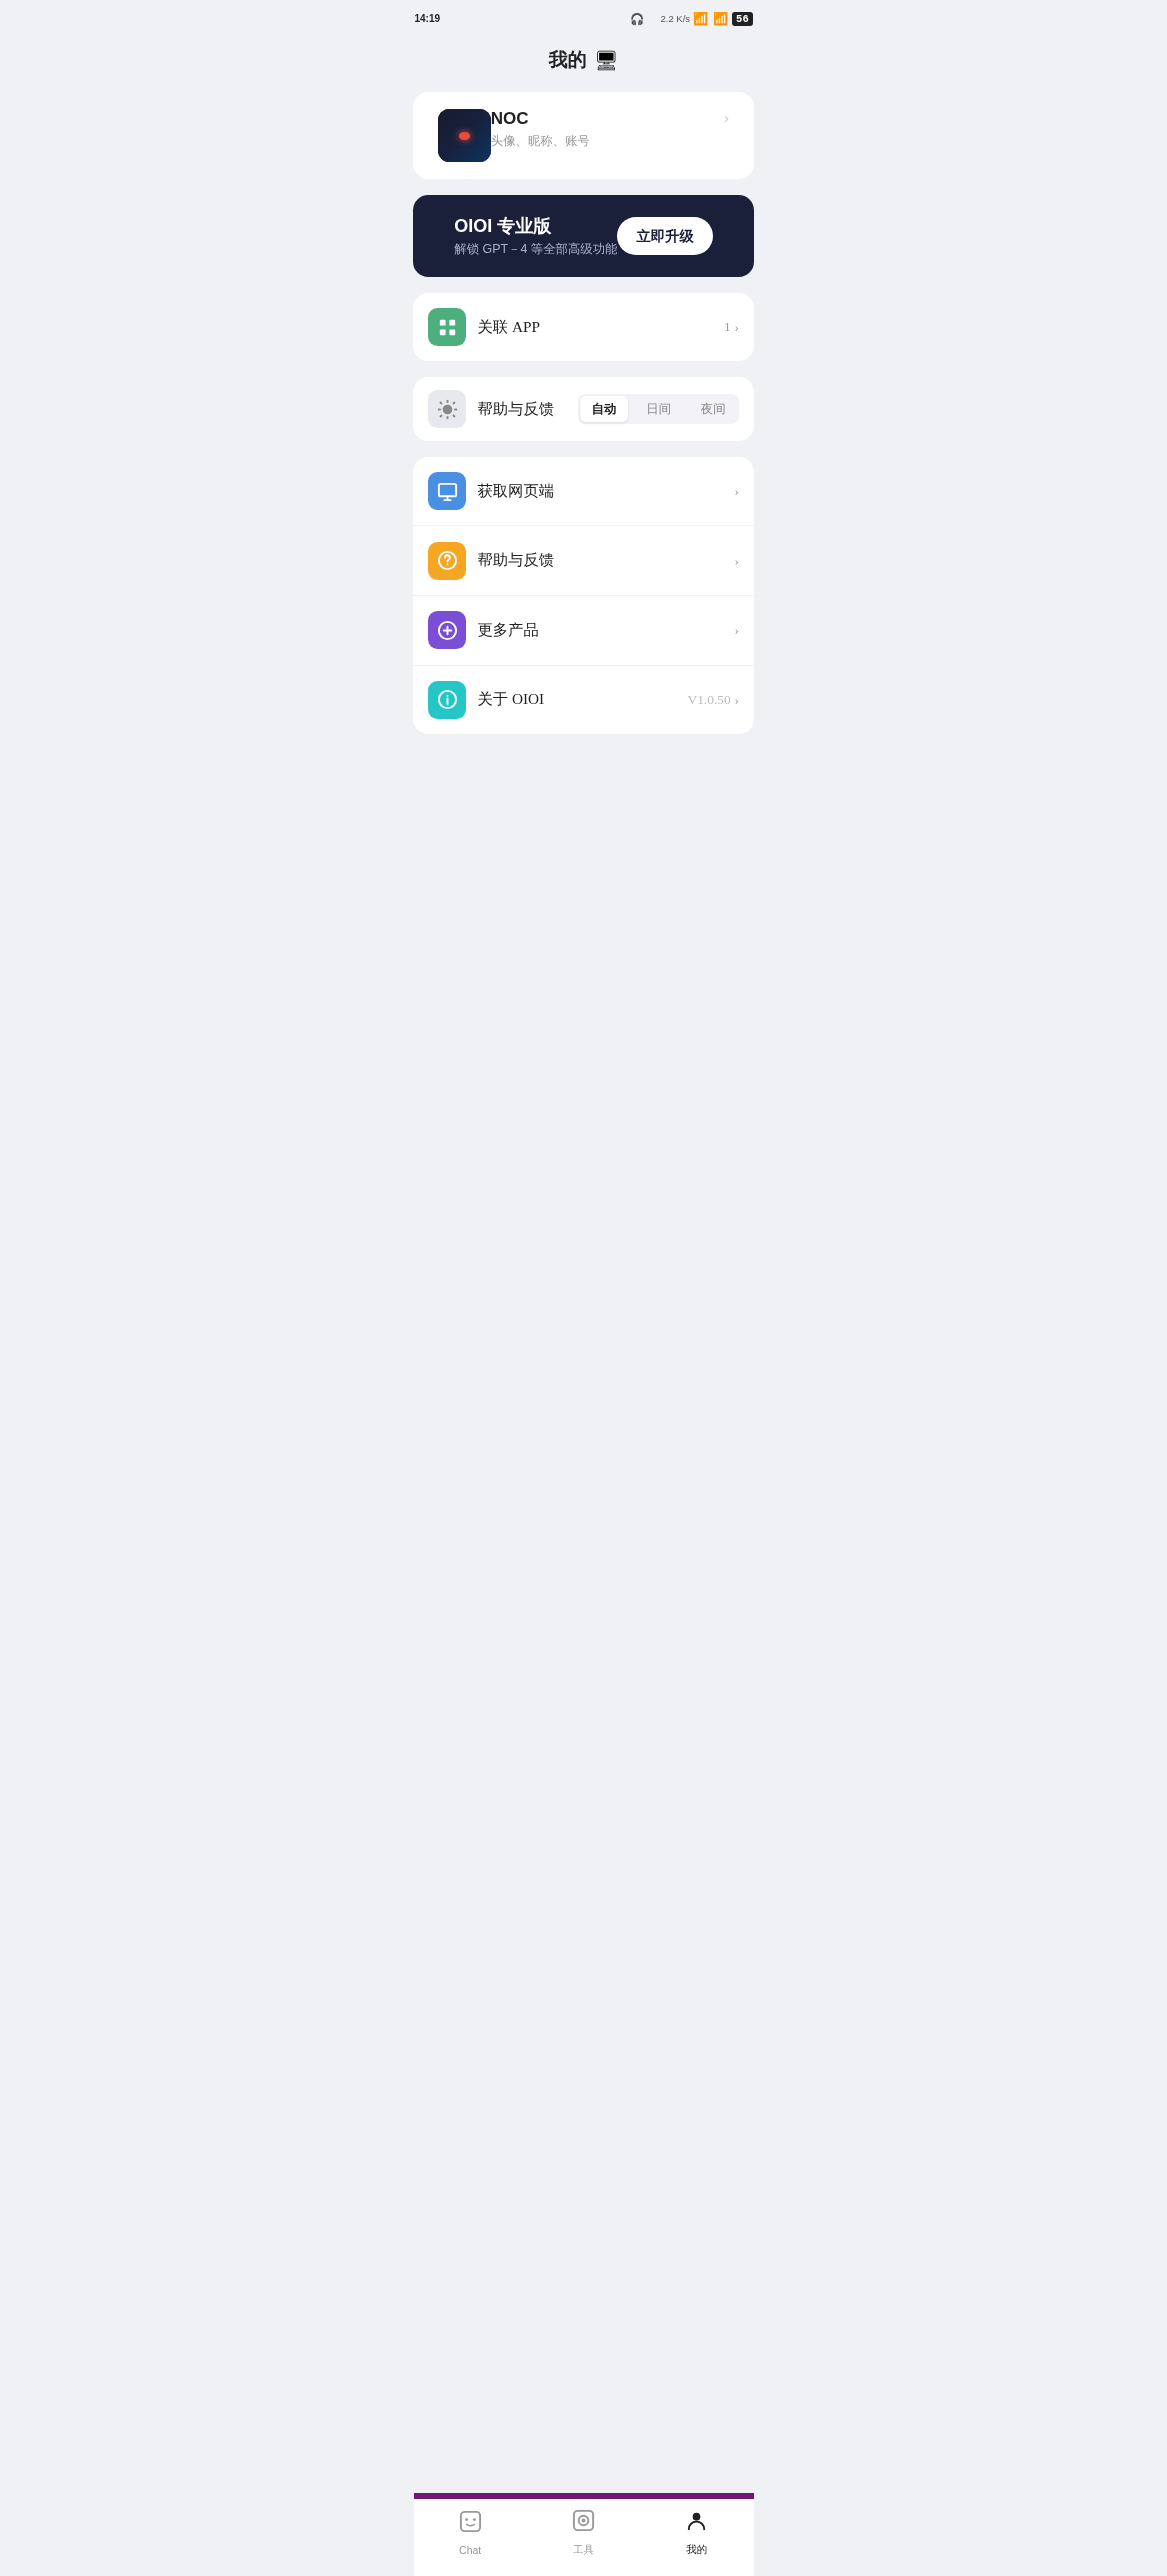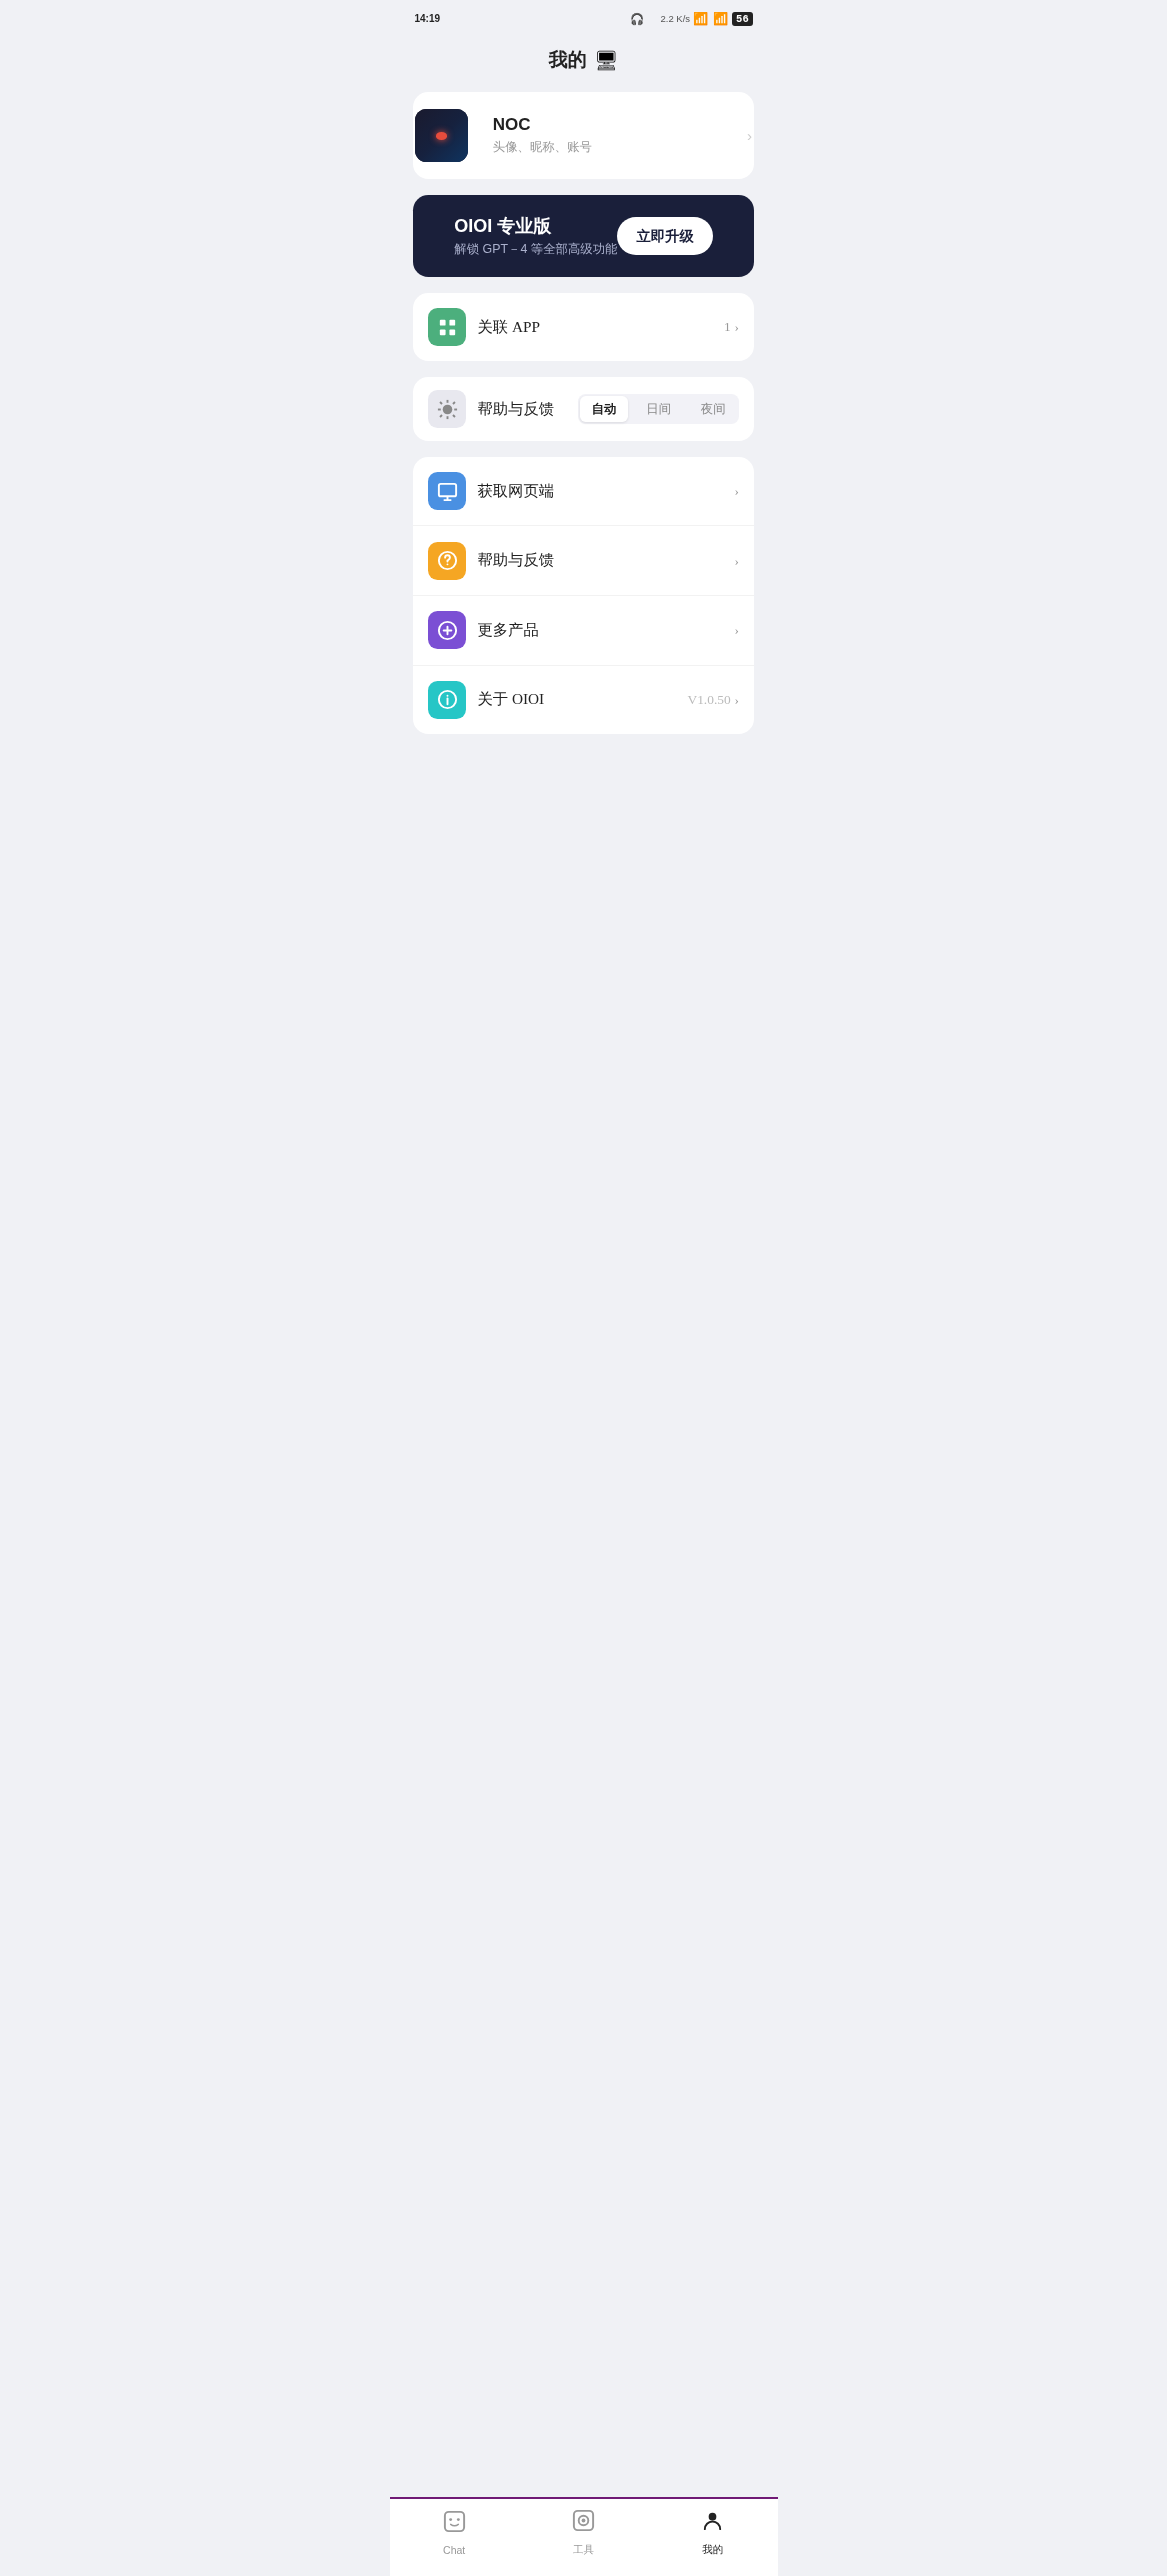--- a/index.html
+++ b/index.html
@@ -67,23 +67,23 @@
     .card {
       background: #fff;
       border-radius: 15.3px;
       margin: 0 15.3px 15.3px 15.3px;
       overflow: hidden;
     }
 
     
     .profile-card {
       display: flex;
-      align-items: center;
-      padding: 17px 2px;
-      gap: 25px;
+      align-items: flex-start;
+      padding: 17px 25px;
+      gap: 0;
     }
     .profile-avatar {
       width: 53px;
       height: 53px;
       border-radius: 11.4px;
       background: #1a1a2e;
       overflow: hidden;
       flex-shrink: 0;
       display: flex;
       align-items: center;
@@ -245,23 +245,23 @@
       font-weight: 600;
       box-shadow: 0 1px 2.9px rgba(0,0,0,0.1);
     }
 
     
     .bottom-nav {
       position: fixed;
       bottom: 0;
       left: 50%;
       transform: translateX(-50%);
-      width: 388px;
-      background: #fff;
-      border-top: 2px solid #701a75;
+      width: 340px;
+      background: #fff;
+      border-top: 6px solid #701a75;
       display: flex;
       justify-content: space-around;
       align-items: center;
       padding: 9.5px 0 19px 0;
     }
     .nav-item {
       display: flex;
       flex-direction: column;
       align-items: center;
       gap: 3.8px;

